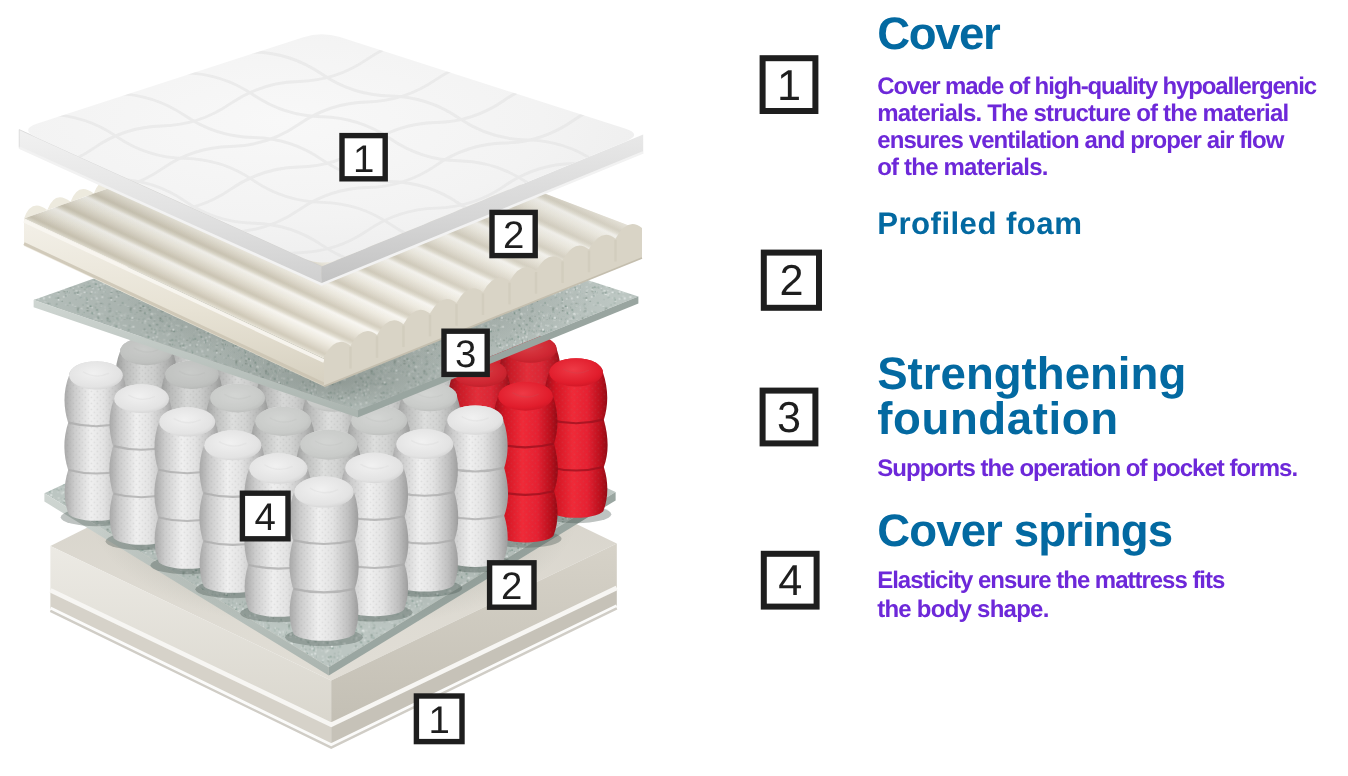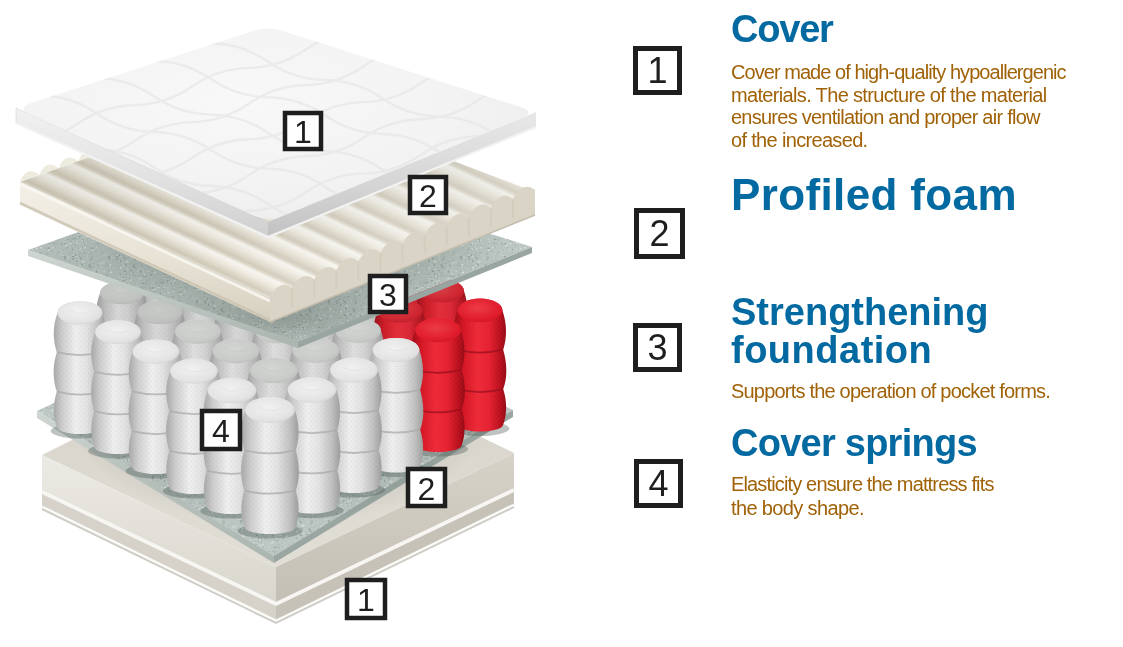--- a/index.html
+++ b/index.html
@@ -1,17 +1,17 @@
 <!DOCTYPE html>
 <html><head><meta charset="utf-8">
 <style>
 html,body{margin:0;padding:0;background:#ffffff;width:1123px;height:647px;overflow:hidden}
 #stage{position:relative;width:1123px;height:647px;font-family:"Liberation Sans",sans-serif}
 .h{position:absolute;font-weight:bold;color:#0369a1;line-height:1;white-space:nowrap}
-.t{position:absolute;font-weight:normal;color:#a16207;line-height:1;white-space:nowrap}
+.t{position:absolute;font-weight:bold;color:#6d28d9;line-height:1;white-space:nowrap}
 .rb{position:absolute;border:5px solid #1e1e1e;background:#fff;box-sizing:border-box;
 display:flex;align-items:center;justify-content:center}
 .rb span{font-size:36px;color:#1e1e1e;font-family:"Liberation Sans",sans-serif}
 </style></head>
 <body>
 <div id="stage">
     <svg width="1123" height="647" viewBox="0 0 1123 647" xmlns="http://www.w3.org/2000/svg" style="position:absolute;left:0;top:0">
       <defs>
         <pattern id="sp" width="44" height="44" patternUnits="userSpaceOnUse">
           <rect width="44" height="44" fill="#bcc6c2"></rect>
@@ -820,20 +820,20 @@
     <div class="rb" style="left:633px;top:323px;width:49px;height:49px">
       <span>3</span>
     </div>
     <div class="rb" style="left:634px;top:459px;width:49px;height:49px">
       <span>4</span>
     </div>
     <div class="h" style="left:731px;top:9.5px;font-size:38px;letter-spacing:-1.2px">Cover</div>
     <div class="t" style="left:731px;top:62.2px;font-size:20px;letter-spacing:-0.95px">Cover made of high-quality hypoallergenic</div>
     <div class="t" style="left:731px;top:84.7px;font-size:20px;letter-spacing:-0.66px">materials. The structure of the material</div>
     <div class="t" style="left:731px;top:107.1px;font-size:20px;letter-spacing:-0.75px">ensures ventilation and proper air flow</div>
-    <div class="t" style="left:731px;top:129.6px;font-size:20px;letter-spacing:-0.67px">of the increased.</div>
-    <div class="h" style="left:731px;top:172.5px;font-size:44px;letter-spacing:0.37px">Profiled foam</div>
+    <div class="t" style="left:731px;top:129.6px;font-size:20px;letter-spacing:-0.67px">of the materials.</div>
+    <div class="h" style="left:731px;top:172.5px;font-size:26px;letter-spacing:0.37px">Profiled foam</div>
     <div class="h" style="left:731px;top:292.5px;font-size:38px;letter-spacing:0.0px">Strengthening</div>
     <div class="h" style="left:731px;top:330.5px;font-size:38px;letter-spacing:0.5px">foundation</div>
     <div class="t" style="left:731px;top:380.6px;font-size:20px;letter-spacing:-0.8px">Supports the operation of pocket forms.</div>
     <div class="h" style="left:731px;top:423.5px;font-size:38px;letter-spacing:-0.75px">Cover springs</div>
     <div class="t" style="left:731px;top:473.6px;font-size:20px;letter-spacing:-0.85px">Elasticity ensure the mattress fits</div>
     <div class="t" style="left:731px;top:497.6px;font-size:20px;letter-spacing:-0.63px">the body shape.</div>
   </div>
 </body></html>

